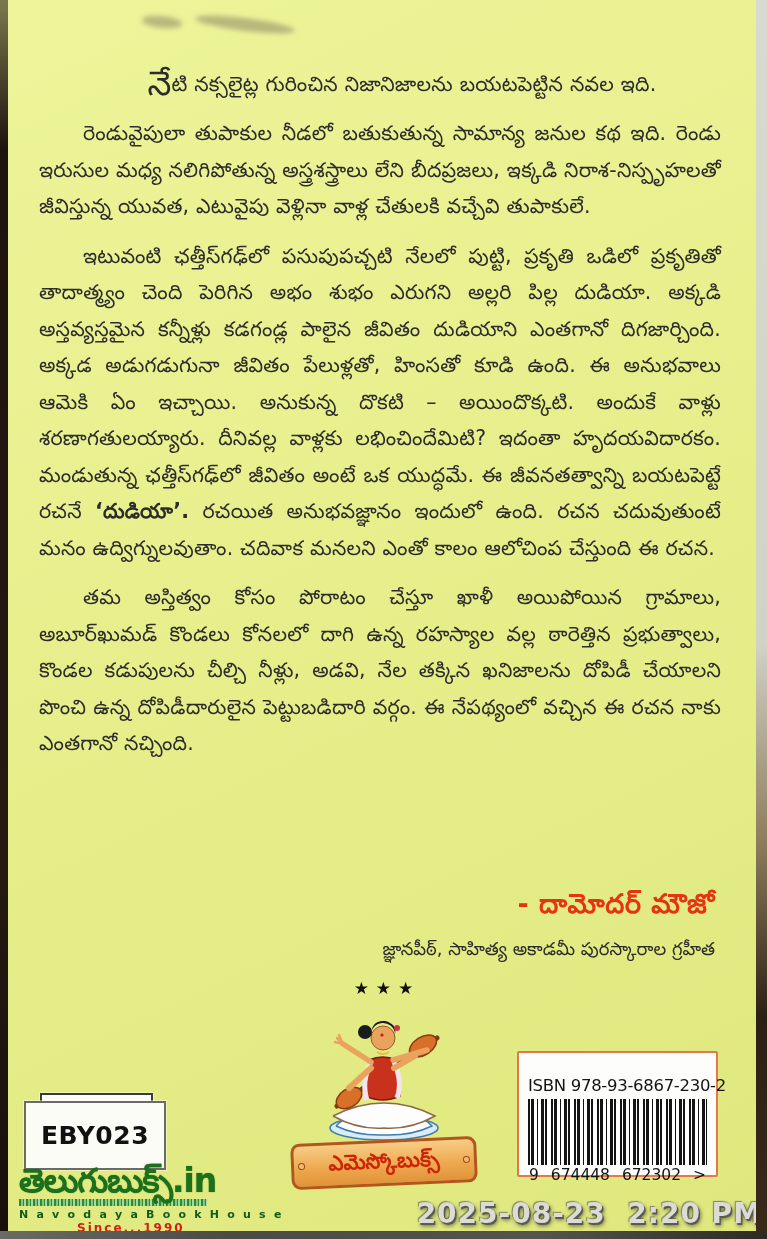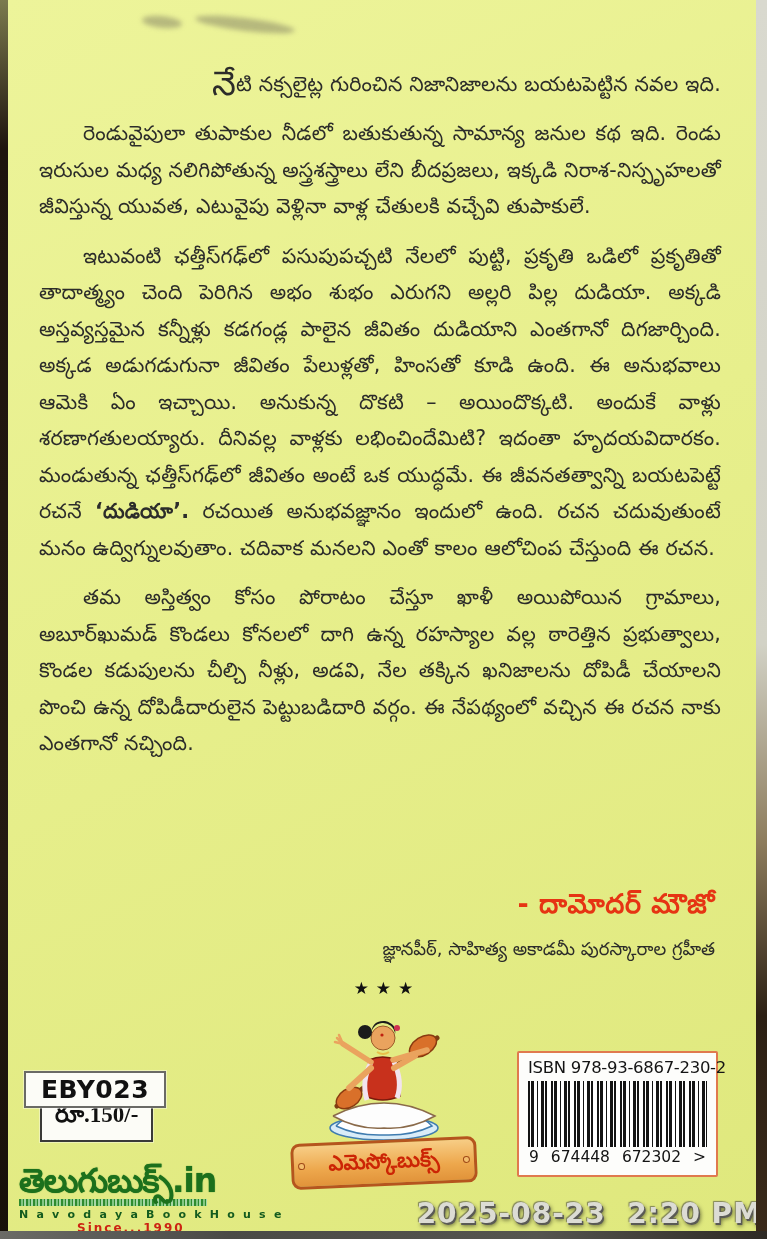--- a/index.html
+++ b/index.html
@@ -17,21 +17,21 @@
   .edge-bottom{position:absolute;left:0;bottom:0;width:100%;height:8px;
     background:linear-gradient(to right,#6b6b66,#4a4a46 30%,#55554f 70%,#2e2a24);}
   .smudge{position:absolute;background:rgba(95,90,82,.38);border-radius:50%;filter:blur(2.5px);}
   .smudge.a{left:142px;top:16px;width:40px;height:12px;transform:rotate(6deg);}
   .smudge.b{left:195px;top:18px;width:100px;height:13px;transform:rotate(7deg);}
 
   
   .content{position:absolute;left:39px;right:46px;top:66px;color:#2c2c2a;}
   .para{margin:0 0 13px;text-align:justify;text-indent:44px;
     font-size:20.5px;line-height:1.78;letter-spacing:.2px;}
-  .para.first{text-indent:44px;text-align:right;}
+  .para.first{text-indent:44px;text-align:center;}
   .dropcap{font-size:34px;line-height:1;vertical-align:-4px;letter-spacing:0;}
   .boldword{font-weight:bold;}
 
   
   .author-line{position:absolute;right:52px;top:888px;color:#e63413;
     font-weight:bold;font-size:27px;letter-spacing:.5px;}
   .credentials{position:absolute;right:52px;top:938px;color:#2c2c2a;font-size:18px;}
 
   
   .stars{position:absolute;left:0;width:100%;top:978px;text-align:center;
@@ -42,36 +42,36 @@
     background:linear-gradient(#f7cd85,#eda74c 60%,#e1933a);
     border:3px solid #b5551e;border-radius:9px;transform:rotate(-2.5deg);
     display:flex;align-items:center;justify-content:center;}
   .banner-text{color:#cc2505;font-weight:bold;font-size:21px;}
   .nail{position:absolute;top:50%;width:7px;height:7px;border:1.5px solid #a04a18;
     border-radius:50%;background:#f3bd6d;transform:translateY(-50%);}
   .nail.l{left:4px;} .nail.r{right:4px;}
 
   
   .isbn-box{position:absolute;right:49px;top:1051px;width:201px;height:126px;
-    background:#fdfdfb;border:2px solid #e07a4e;border-radius:2px;padding:5px 9px;}
+    background:#fdfdfb;border:2px solid #e07a4e;border-radius:2px;padding:23px 9px;}
   .isbn-label{font-family:"DejaVu Sans",sans-serif;color:#141414;font-size:16.5px;
     text-align:center;white-space:nowrap;letter-spacing:-.3px;}
   .barcode{height:66px;margin-top:4px;
     background:repeating-linear-gradient(90deg,#141414 0 2px,#fff 2px 3px,#141414 3px 6px,
       #fff 6px 9px,#141414 9px 10px,#fff 10px 13px,#141414 13px 16px,#fff 16px 17px,
       #141414 17px 19px,#fff 19px 23px);}
   .barcode-digits{display:flex;justify-content:space-between;align-items:baseline;
     font-size:15.5px;color:#141414;margin-top:1px;padding:0 1px;}
 
   
   .sticker{position:absolute;background:#fcfcf7;border:2px solid #3a3a38;
     color:#111;text-align:center;box-shadow:0 0 0 1px rgba(255,255,255,.4);}
   .price-box{left:40px;top:1093px;padding:7px 13px;
     font-family:"Liberation Serif","DejaVu Serif",serif;font-weight:bold;font-size:23px;}
-  .code-box{left:24px;top:1071px;padding:2px 15px;border-color:#6a6a66;
+  .code-box{left:24px;top:1101px;padding:18px 15px;border-color:#6a6a66;
     font-weight:bold;font-size:25px;letter-spacing:.5px;}
 
   
   .watermark{position:absolute;left:19px;bottom:5px;width:196px;line-height:1;}
   .wm-site{color:#1c701c;font-weight:bold;font-size:33px;letter-spacing:-1px;
     text-shadow:0 0 1px #1c701c;}
   .wm-grass{height:7px;width:188px;margin:2px 0 3px;
     background:repeating-linear-gradient(90deg,#2e8b2e 0 2px,#84c784 2px 4px,#2e8b2e 4px 5px,#a8d8a8 5px 7px);}
   .wm-line1{color:#145c1e;font-weight:bold;font-size:11px;letter-spacing:2.2px;white-space:nowrap;}
   .wm-line2{color:#cc2312;font-weight:bold;font-size:12px;letter-spacing:2px;margin:2px 0 0 58px;}

